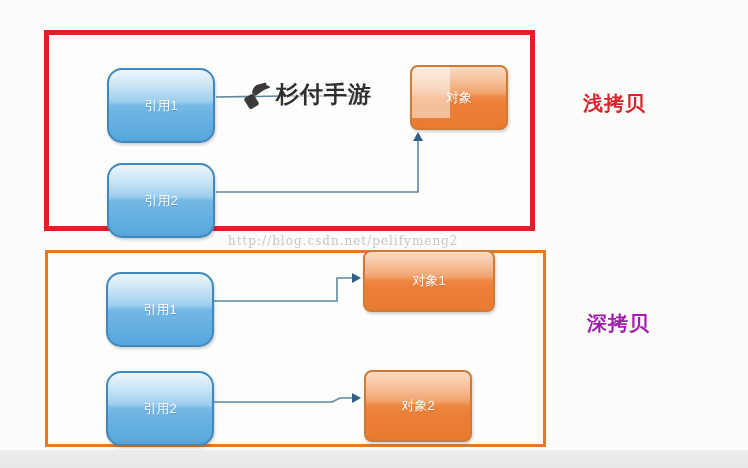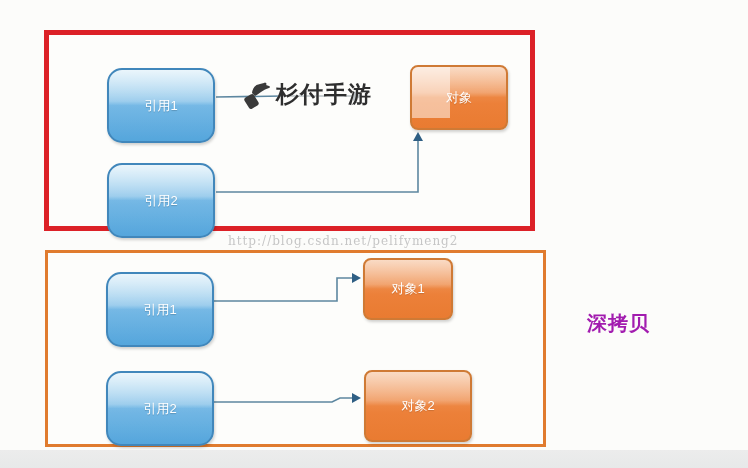--- a/index.html
+++ b/index.html
@@ -43,21 +43,21 @@
     box-shadow:1px 2px 3px rgba(0,0,0,.18);
     display:flex;align-items:center;justify-content:center;
     color:#ffffff;font-size:13px;text-shadow:0 1px 1px rgba(0,0,0,.15);
   }
   .obj-node .gloss-overlay{
     position:absolute;left:0;top:0;width:40%;height:84%;
     background:rgba(255,255,255,.5);border-radius:6px 0 0 0;
     pointer-events:none;
   }
   #obj-top{left:370px;top:65px;width:98px;height:65px;margin-left:40px;}
-  #obj-1{left:363px;top:258px;width:90px;height:62px;}
+  #obj-1{left:363px;top:250px;width:132px;height:62px;}
   #obj-2{left:364px;top:370px;width:108px;height:72px;}
   #ref-top-1{left:107px;top:68px;}
   #ref-top-2{left:107px;top:163px;}
   #ref-bot-1{left:106px;top:272px;}
   #ref-bot-2{left:106px;top:371px;}
   
   .side-label{position:absolute;font-size:20px;font-weight:bold;letter-spacing:1px;}
   .side-label.shallow{left:583px;top:90px;color:#d8232b;}
   .side-label.deep{left:587px;top:310px;color:#a21caf;}
   
@@ -127,20 +127,21 @@
   <div class="ref-node" id="ref-bot-2">
     <span>引用2</span>
   </div>
   <div class="obj-node" id="obj-1">
     <span>对象1</span>
   </div>
   <div class="obj-node" id="obj-2">
     <span>对象2</span>
   </div>
 
+  <div class="side-label shallow">浅拷贝</div>
   <div class="side-label deep">深拷贝</div>
 
   <div class="brand-watermark">
     <span style="display:inline-block;width:30px;height:32px;">
       <svg width="30" height="32" viewBox="0 0 30 32">
         <rect x="3" y="17" width="11" height="13" rx="2.5" fill="#3a3a3a" transform="rotate(-32 8.5 23.5)"></rect>
         <path d="M9 15 Q10 7 17 6 L21 5 Q22 4 23 5 Q24 6 23 7 L26 8 Q28 9 26 10 Q22 11 18 14 Q14 17 12 18 Z" fill="#3a3a3a"></path>
       </svg>
     </span>
     <span class="brand-text">杉付手游</span>

